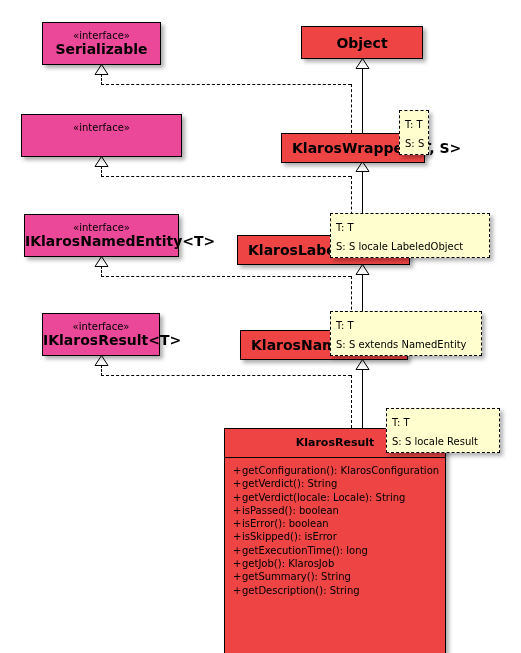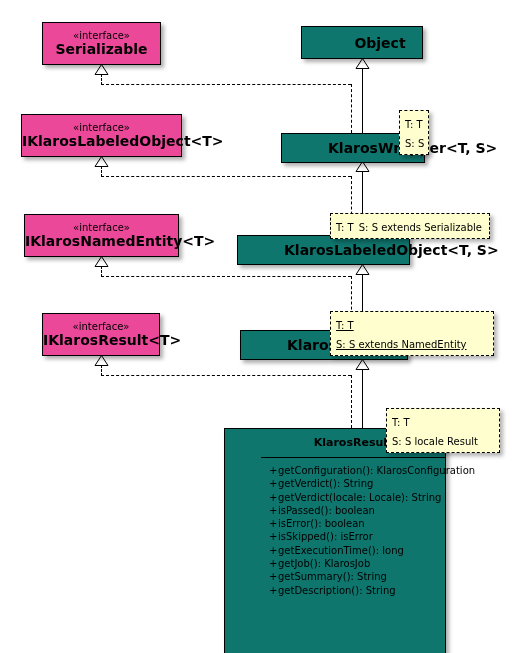--- a/index.html
+++ b/index.html
@@ -17,23 +17,22 @@
     border:1px solid #000000;
     box-shadow:3px 3px 4px rgba(0,0,0,0.32);
     z-index:5;
   }
   .iface{
     background:#ec4899;
     text-align:center;
     padding-top:6px;
   }
   .cls{
-    background:#0f766e;
+    background:#ef4444;
     text-align:center;
-    padding-left:36px;
   }
   .stereo{
     display:block;
     font-size:10px;
     color:#000;
     line-height:13px;
     letter-spacing:0px;
   }
   .nname{
     display:block;
@@ -163,21 +162,20 @@
       </svg>
   </div>
 
   <div class="node iface" style="left:42px;top:22px;width:119px;height:43px;">
     <span class="stereo">«interface»</span>
     <span class="nname">Serializable</span>
   </div>
 
   <div class="node iface" style="left:21px;top:114px;width:161px;height:43px;">
     <span class="stereo">«interface»</span>
-    <span class="nname">IKlarosLabeledObject&lt;T&gt;</span>
   </div>
 
   <div class="node iface" style="left:24px;top:214px;width:155px;height:43px;">
     <span class="stereo">«interface»</span>
     <span class="nname">IKlarosNamedEntity&lt;T&gt;</span>
   </div>
 
   <div class="node iface" style="left:42px;top:313px;width:118px;height:43px;">
     <span class="stereo">«interface»</span>
     <span class="nname">IKlarosResult&lt;T&gt;</span>
@@ -190,27 +188,27 @@
   <div class="tparam" style="left:399px;top:110px;width:30px;">
     <span class="tline">T: T</span>
     <span class="tline">S: S</span>
   </div>
   <div class="node cls" style="left:281px;top:133px;width:144px;height:30px;">
     <span class="nname" style="padding-top:7px;">KlarosWrapper&lt;T, S&gt;</span>
   </div>
 
   <div class="tparam" style="left:330px;top:213px;width:160px;">
     <span class="tline">T: T</span>
-    <span class="tline">S: S extends Serializable</span>
+    <span class="tline">S: S locale LabeledObject</span>
   </div>
   <div class="node cls" style="left:237px;top:235px;width:173px;height:30px;">
     <span class="nname" style="padding-top:7px;">KlarosLabeledObject&lt;T, S&gt;</span>
   </div>
 
-  <div class="tparam" style="left:330px;top:311px;width:164px;text-decoration:underline;">
+  <div class="tparam" style="left:330px;top:311px;width:152px;">
     <span class="tline">T: T</span>
     <span class="tline">S: S extends NamedEntity</span>
   </div>
   <div class="node cls" style="left:240px;top:330px;width:168px;height:30px;">
     <span class="nname" style="padding-top:7px;">KlarosNamedEntity&lt;T, S&gt;</span>
   </div>
 
   <div class="tparam" style="left:386px;top:408px;width:114px;">
     <span class="tline">T: T</span>
     <span class="tline">S: S locale Result</span>

